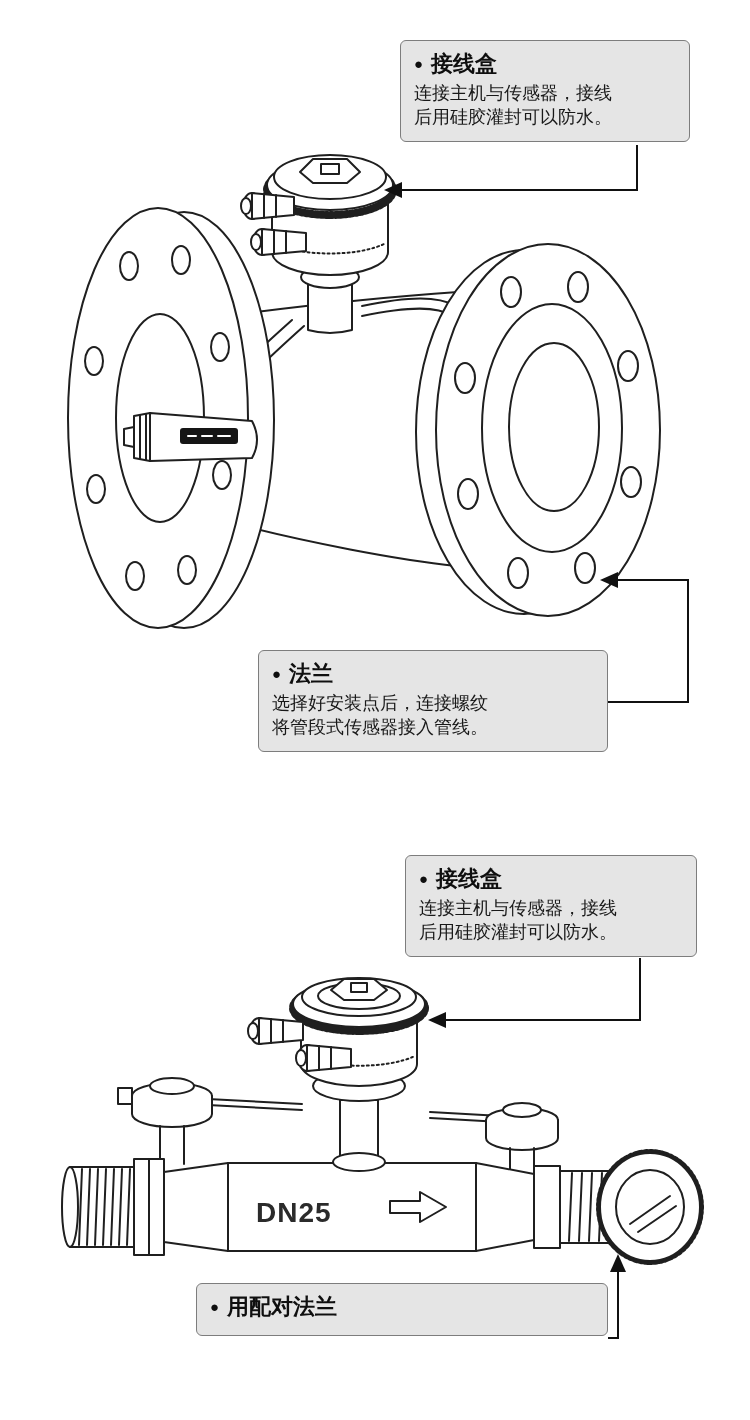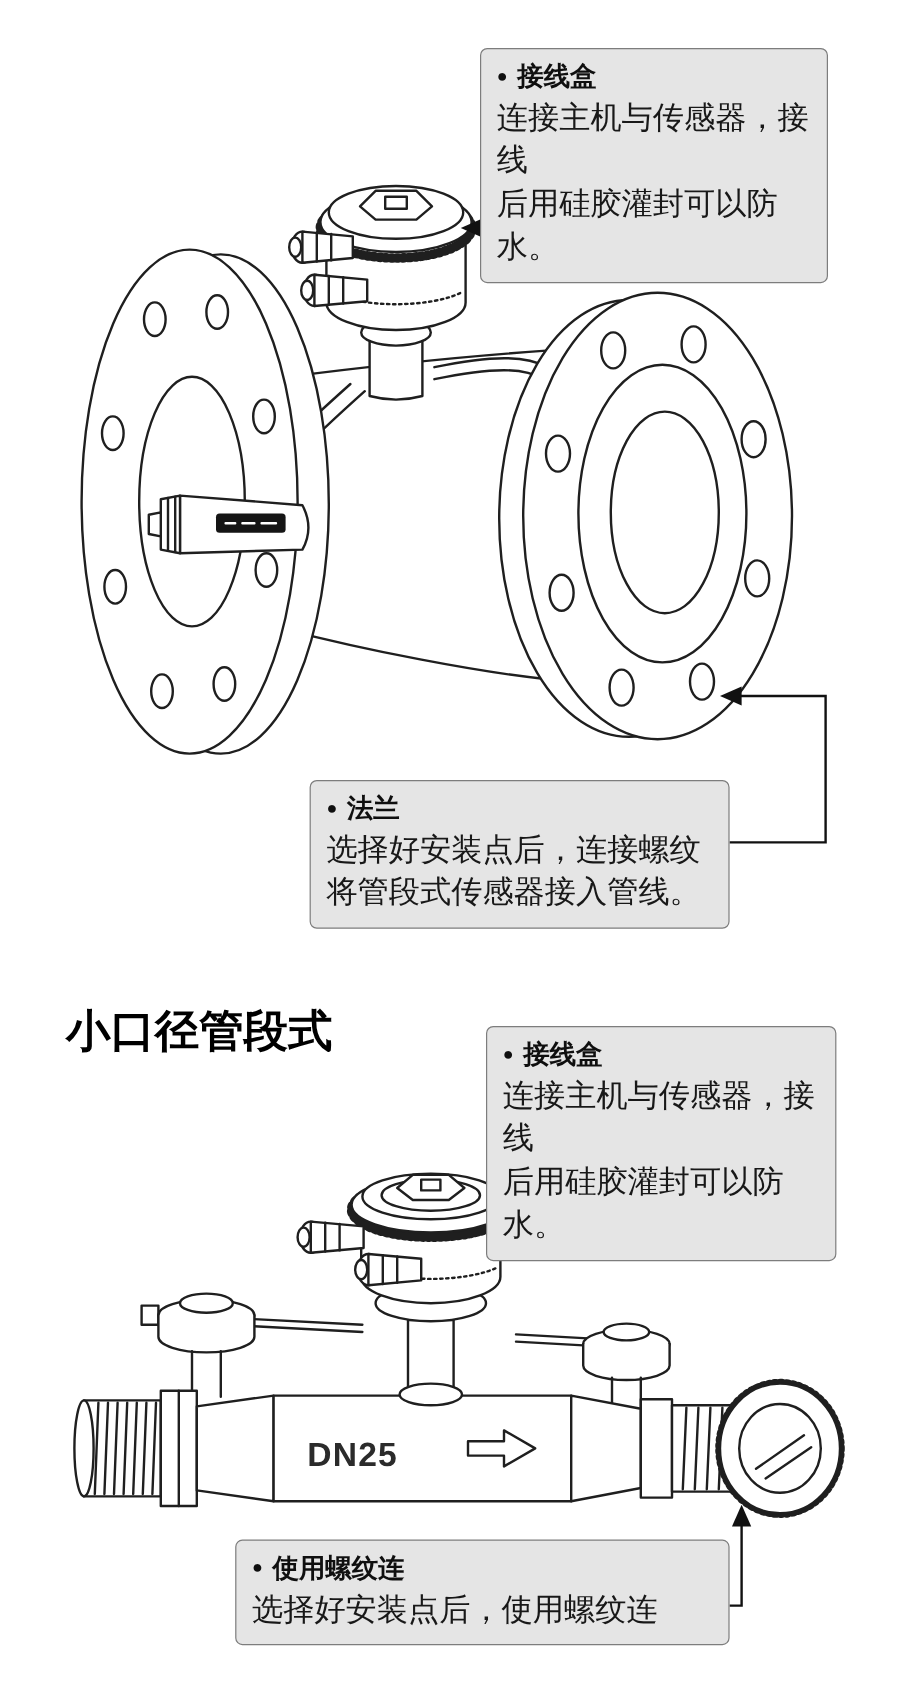--- a/index.html
+++ b/index.html
@@ -12,21 +12,21 @@
   .callout {
     position:absolute; background:#e5e5e5; border:1px solid #7d7d7d;
     border-radius:6px; padding:9px 13px 11px 13px;
   }
   .callout-title {
     display:flex; align-items:center; gap:8px;
     font-size:22px; font-weight:bold; color:#0f0f0f; line-height:1.25;
     margin-bottom:3px;
   }
   .bullet { font-size:15px; line-height:1; color:#0f0f0f; }
-  .callout-body { font-size:26px; color:#181818; line-height:1.38; }
+  .callout-body { font-size:18px; color:#181818; line-height:1.38; }
   .section-title {
     position:absolute; left:55px; top:836px;
     font-size:37px; font-weight:bold; color:#000; line-height:1.28;
   }
   svg text { font-family:"Liberation Sans", sans-serif; }
 </style>
 </head>
 <body>
 
 <div class="page">
@@ -219,37 +219,35 @@
       <span class="bullet">●</span>
       <span>法兰</span>
     </div>
     <div class="callout-body">
       <div>选择好安装点后，连接螺纹</div>
       <div>将管段式传感器接入管线。</div>
     </div>
   </div>
 
   <div class="section-title">
-    <div>小口径管段式</div>
   </div>
 
   <div class="callout" style="left:405px; top:855px; width:292px;">
     <div class="callout-title">
       <span class="bullet">●</span>
       <span>接线盒</span>
     </div>
     <div class="callout-body">
       <div>连接主机与传感器，接线</div>
       <div>后用硅胶灌封可以防水。</div>
     </div>
   </div>
 
   <div class="callout" style="left:196px; top:1283px; width:412px;">
     <div class="callout-title">
       <span class="bullet">●</span>
-      <span>使用螺纹连</span>
-    </div>
-    <div class="callout-body">
-      <div>选择好安装点后，使用螺纹连</div>
+      <span>用配对法兰</span>
+    </div>
+    <div class="callout-body">
     </div>
   </div>
 
 </div>
 
 </body></html>

